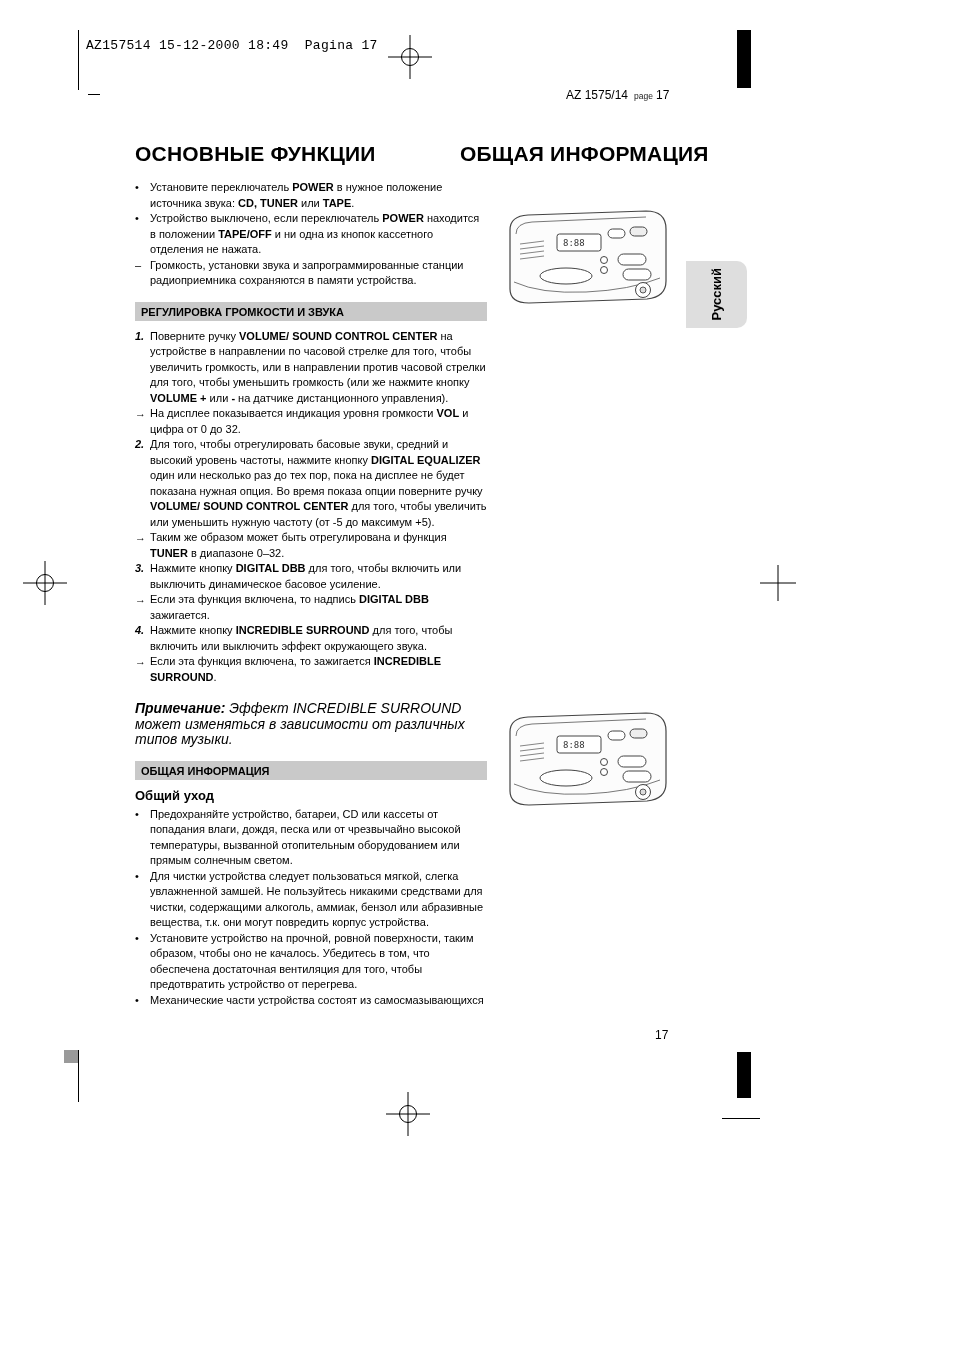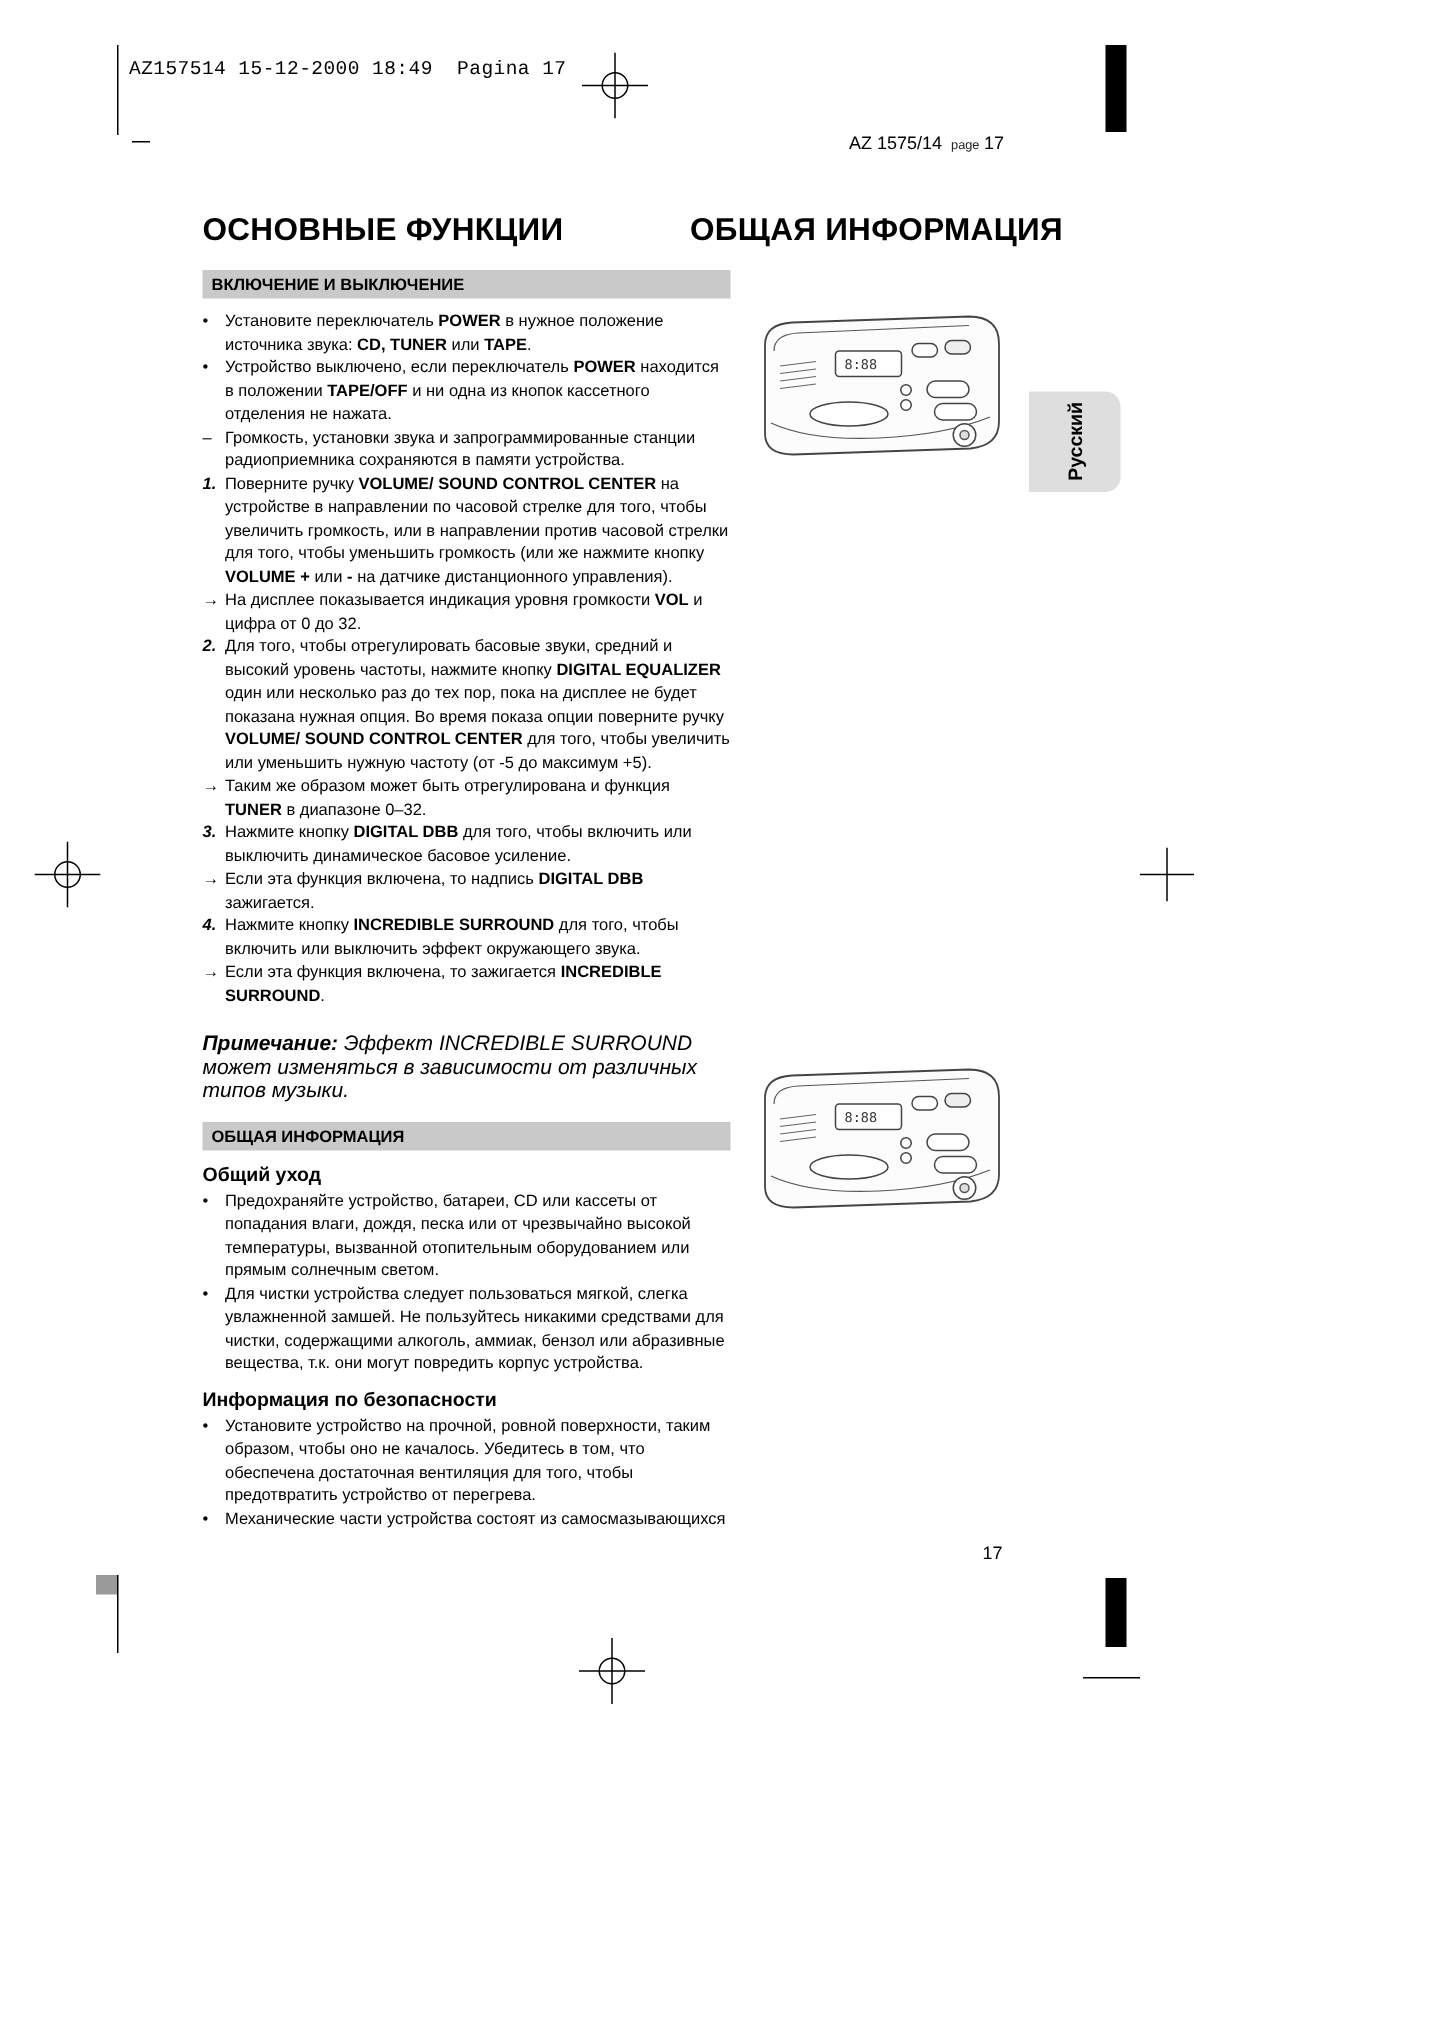--- a/index.html
+++ b/index.html
@@ -74,33 +74,33 @@
   <line x1="22" y1="0" x2="22" y2="44" stroke="#000" stroke-width="1"></line>
 </svg>
 
 <div class="print-header">AZ157514 15-12-2000 18:49  Pagina 17</div>
 <div class="page-ref"><span>AZ 1575/14</span><span class="pw">page</span><span class="pn">17</span></div>
 
 <div class="title l">ОСНОВНЫЕ ФУНКЦИИ</div>
 <div class="title r">ОБЩАЯ ИНФОРМАЦИЯ</div>
 
 <div class="content">
-    <div class="section-bar">ВКЛЮЧЕНИЕ И ВЫКЛЮЧЕНИЕ</div>
     <div class="item">
       <span class="marker">•</span>
       <span class="body"><span class="">Установите переключатель </span><span class="b">POWER</span><span class=""> в нужное положение источника звука: </span><span class="b">CD, TUNER</span><span class=""> или </span><span class="b">TAPE</span><span class="">.</span></span>
     </div>
     <div class="item">
       <span class="marker">•</span>
       <span class="body"><span class="">Устройство выключено, если переключатель </span><span class="b">POWER</span><span class=""> находится в положении </span><span class="b">TAPE/OFF</span><span class=""> и ни одна из кнопок кассетного отделения не нажата.</span></span>
     </div>
     <div class="item">
       <span class="marker">–</span>
       <span class="body"><span class="">Громкость, установки звука и запрограммированные станции радиоприемника сохраняются в памяти устройства.</span></span>
     </div>
+    <div class="section-bar">РЕГУЛИРОВКА ГРОМКОСТИ И ЗВУКА</div>
     <div class="item num">
       <span class="marker">1.</span>
       <span class="body"><span class="">Поверните ручку </span><span class="b">VOLUME/ SOUND CONTROL CENTER</span><span class=""> на устройстве в направлении по часовой стрелке для того, чтобы увеличить громкость, или в направлении против часовой стрелки для того, чтобы уменьшить громкость (или же нажмите кнопку </span><span class="b">VOLUME +</span><span class=""> или </span><span class="b">-</span><span class=""> на датчике дистанционного управления).</span></span>
     </div>
     <div class="item arrow">
       <span class="marker">→</span>
       <span class="body"><span class="">На дисплее показывается индикация уровня громкости </span><span class="b">VOL</span><span class=""> и цифра от 0 до 32.</span></span>
     </div>
     <div class="item num">
       <span class="marker">2.</span>
@@ -130,21 +130,20 @@
     <div class="section-bar">ОБЩАЯ ИНФОРМАЦИЯ</div>
     <div class="subhead">Общий уход</div>
     <div class="item">
       <span class="marker">•</span>
       <span class="body"><span class="">Предохраняйте устройство, батареи, CD или кассеты от попадания влаги, дождя, песка или от чрезвычайно высокой температуры, вызванной отопительным оборудованием или прямым солнечным светом.</span></span>
     </div>
     <div class="item">
       <span class="marker">•</span>
       <span class="body"><span class="">Для чистки устройства следует пользоваться мягкой, слегка увлажненной замшей. Не пользуйтесь никакими средствами для чистки, содержащими алкоголь, аммиак, бензол или абразивные вещества, т.к. они могут повредить корпус устройства.</span></span>
     </div>
-    <div class="subhead">Информация по безопасности</div>
     <div class="item">
       <span class="marker">•</span>
       <span class="body"><span class="">Установите устройство на прочной, ровной поверхности, таким образом, чтобы оно не качалось. Убедитесь в том, что обеспечена достаточная вентиляция для того, чтобы предотвратить устройство от перегрева.</span></span>
     </div>
     <div class="item">
       <span class="marker">•</span>
       <span class="body"><span class="">Механические части устройства состоят из самосмазывающихся</span></span>
     </div>
   </div>
 

